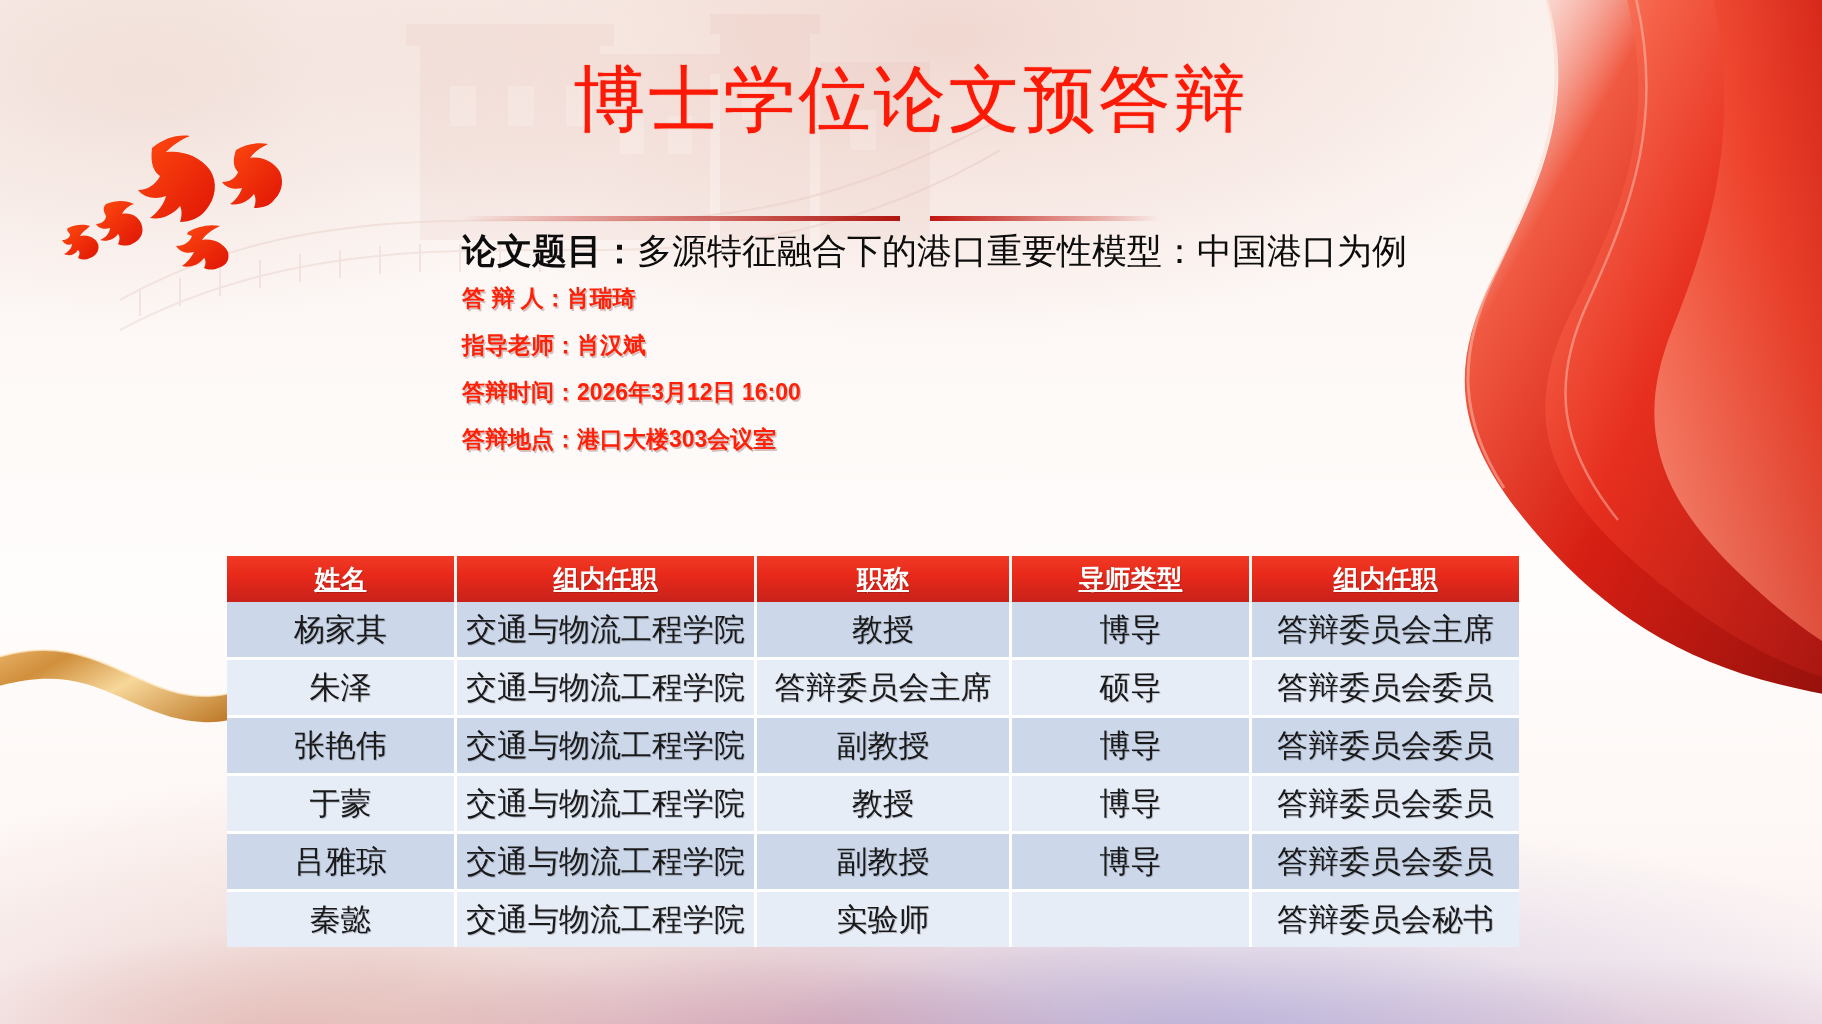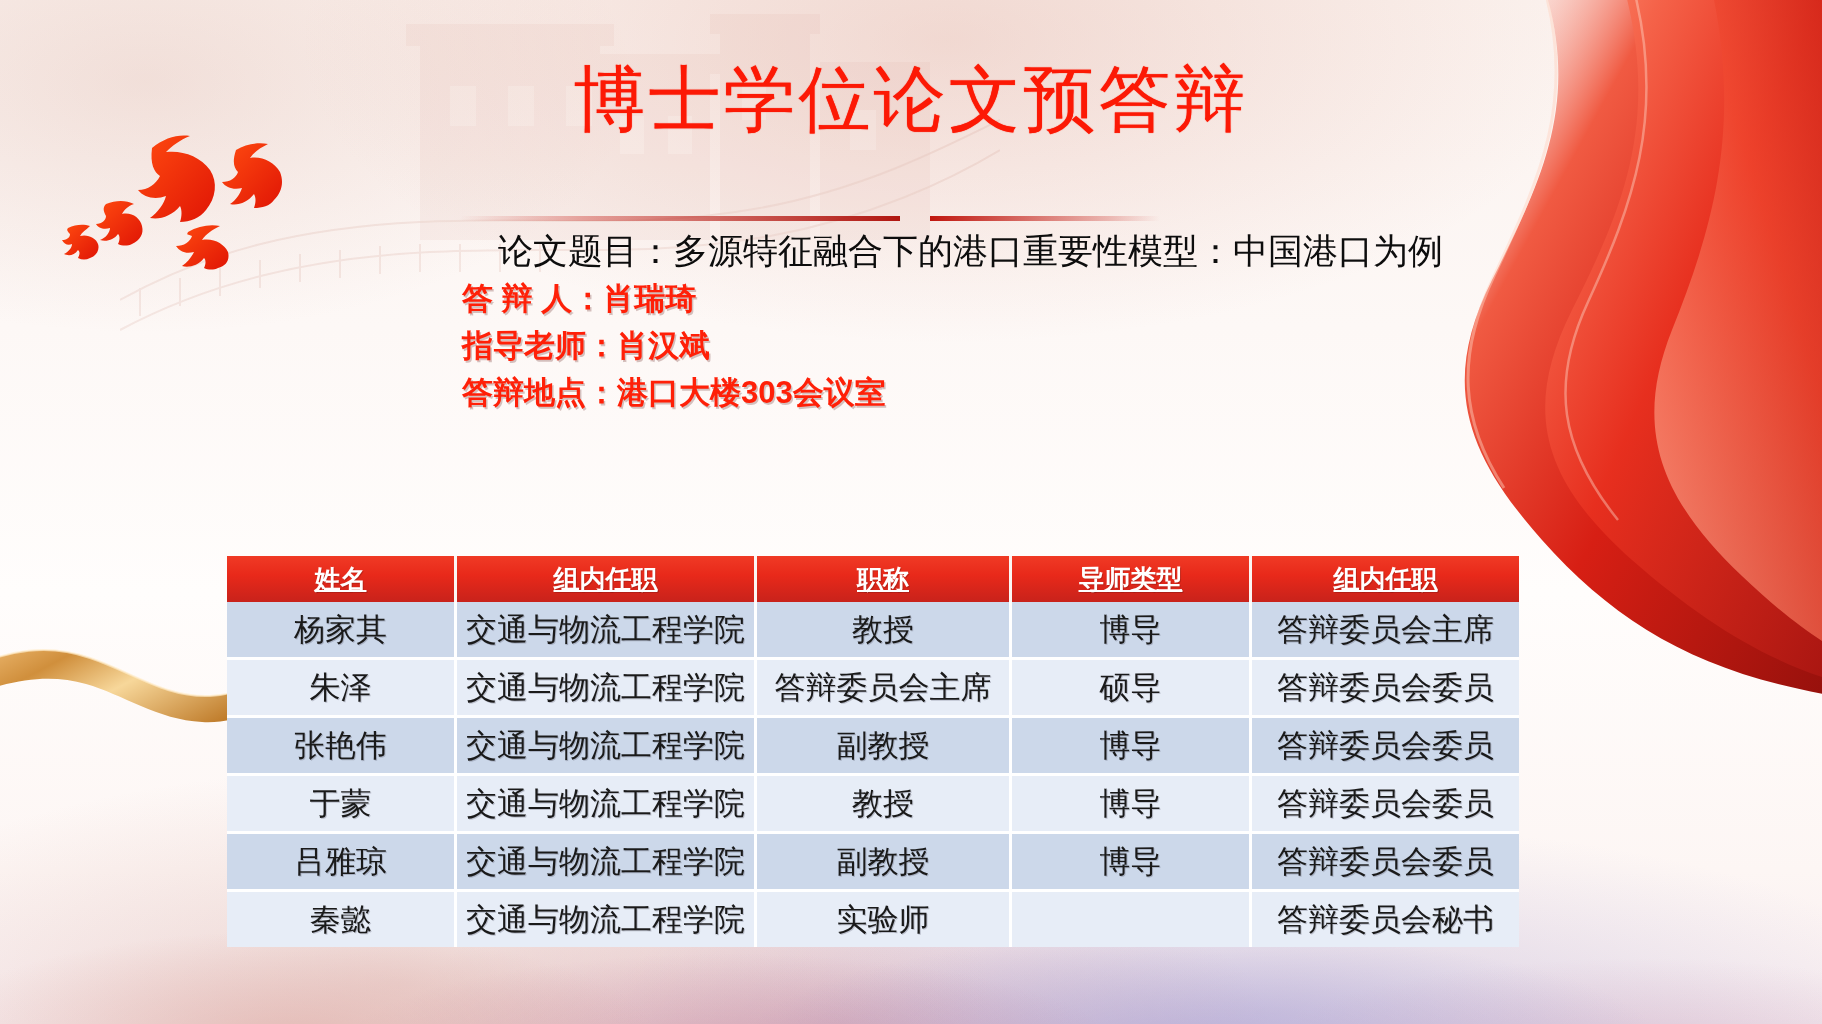--- a/index.html
+++ b/index.html
@@ -59,25 +59,25 @@
   .divider .seg.a{left:0;width:440px;background:linear-gradient(90deg,rgba(196,24,16,0) 0%,rgba(196,24,16,.35) 28%,#b01610 100%);}
   .divider .seg.b{left:470px;width:230px;background:linear-gradient(90deg,#c0170f 0%,rgba(196,24,16,.25) 78%,rgba(196,24,16,0) 100%);}
 
   
   .info{position:absolute;left:462px;top:228px;}
   .line{height:47px;line-height:47px;white-space:nowrap;}
   .line.topic{
     font-family:"Liberation Serif","DejaVu Serif",serif;
     font-size:35px;color:#0d0d0d;
   }
-  .line.topic .lbl{font-weight:normal;margin-left:36px;}
+  .line.topic .lbl{font-weight:bold;}
   .line.topic .val{font-weight:normal;}
   .line.red{
     font-family:"Liberation Sans",sans-serif;
-    font-size:31px;font-weight:bold;color:#ff2008;
+    font-size:23px;font-weight:bold;color:#ff2008;
     text-shadow:1.5px 1.5px 0 rgba(120,60,55,0.30);
   }
 
   
   .tbl{position:absolute;left:227px;top:556px;width:1292px;border-collapse:separate;border-spacing:0;}
   .tbl th{
     background:linear-gradient(180deg,#f03a25 0%,#e8291a 42%,#c8221b 100%);
     color:#ffffff;font-family:"Liberation Sans",sans-serif;
     font-weight:bold;font-size:26px;
     height:44px;text-align:center;
@@ -215,20 +215,23 @@
     </div>
 
     <div class="line red">
       <span>答 辩 人：</span><span>肖瑞琦</span>
     </div>
 
     <div class="line red">
       <span>指导老师：</span><span>肖汉斌</span>
     </div>
 
+    <div class="line red">
+      <span>答辩时间：</span><span>2026年3月12日 16:00</span>
+    </div>
 
     <div class="line red">
       <span>答辩地点：</span><span>港口大楼303会议室</span>
     </div>
 
   </div>
 
   <table class="tbl">
     <colgroup>
       <col class="c-name">

